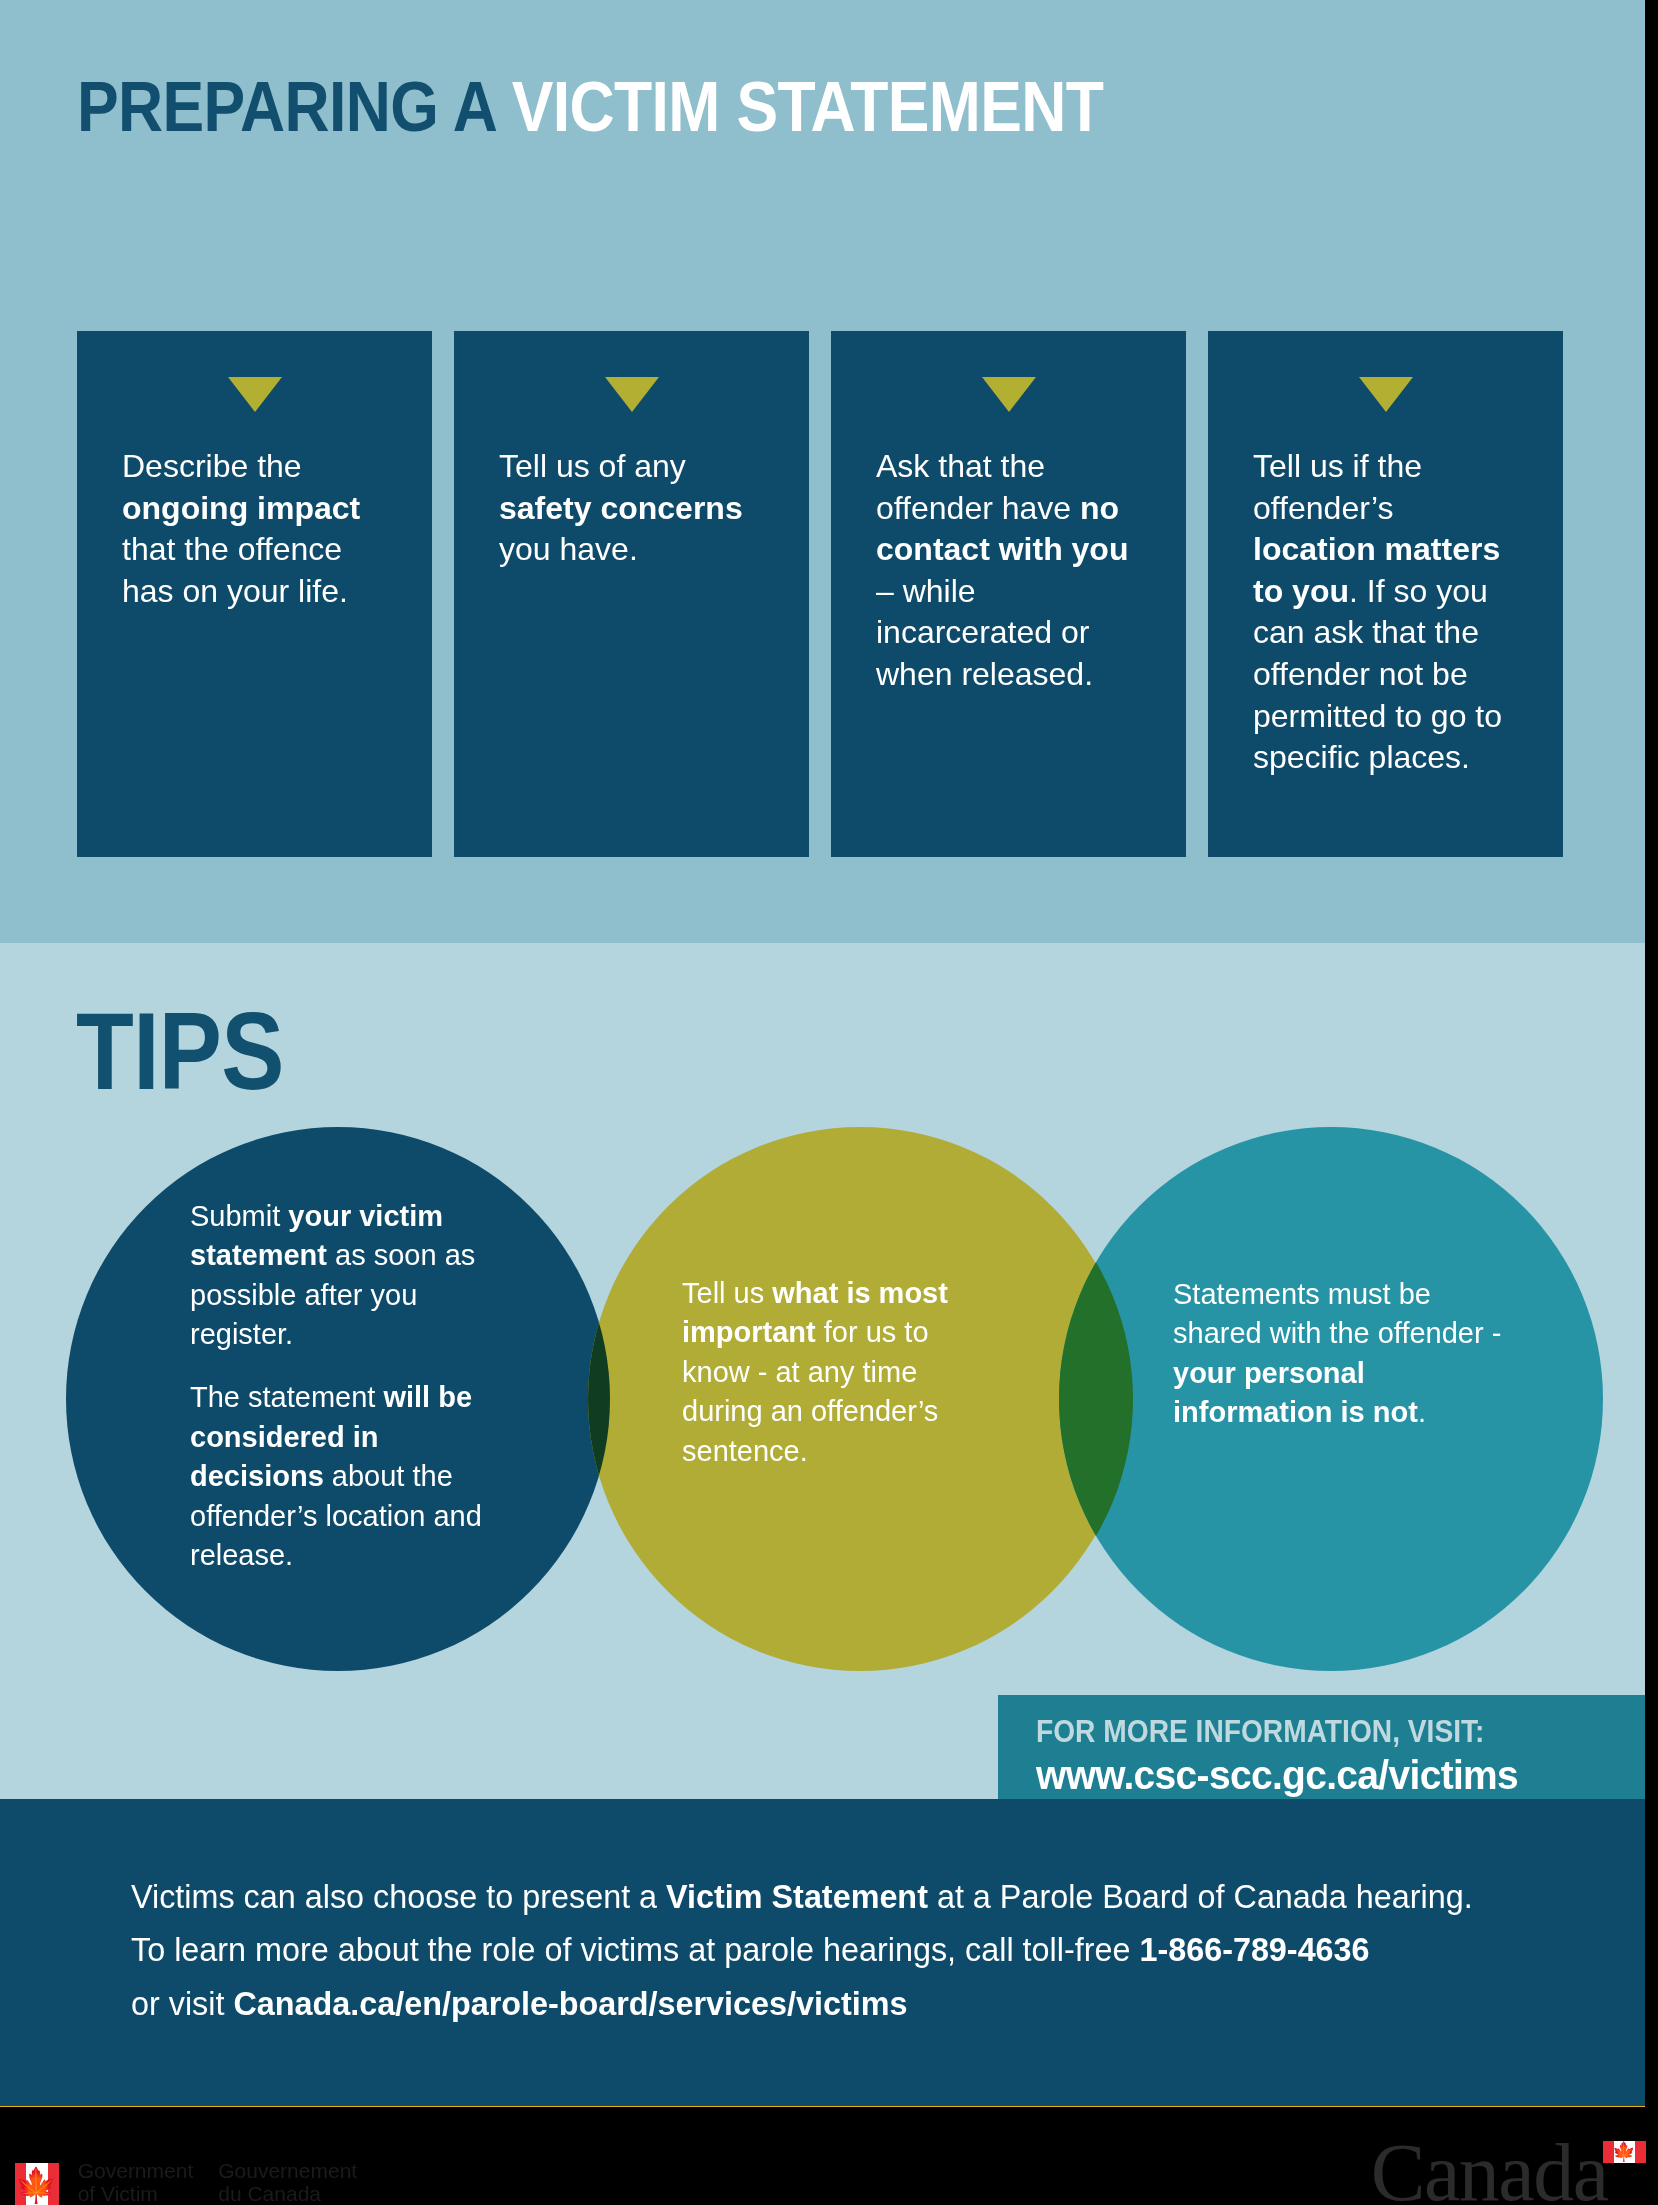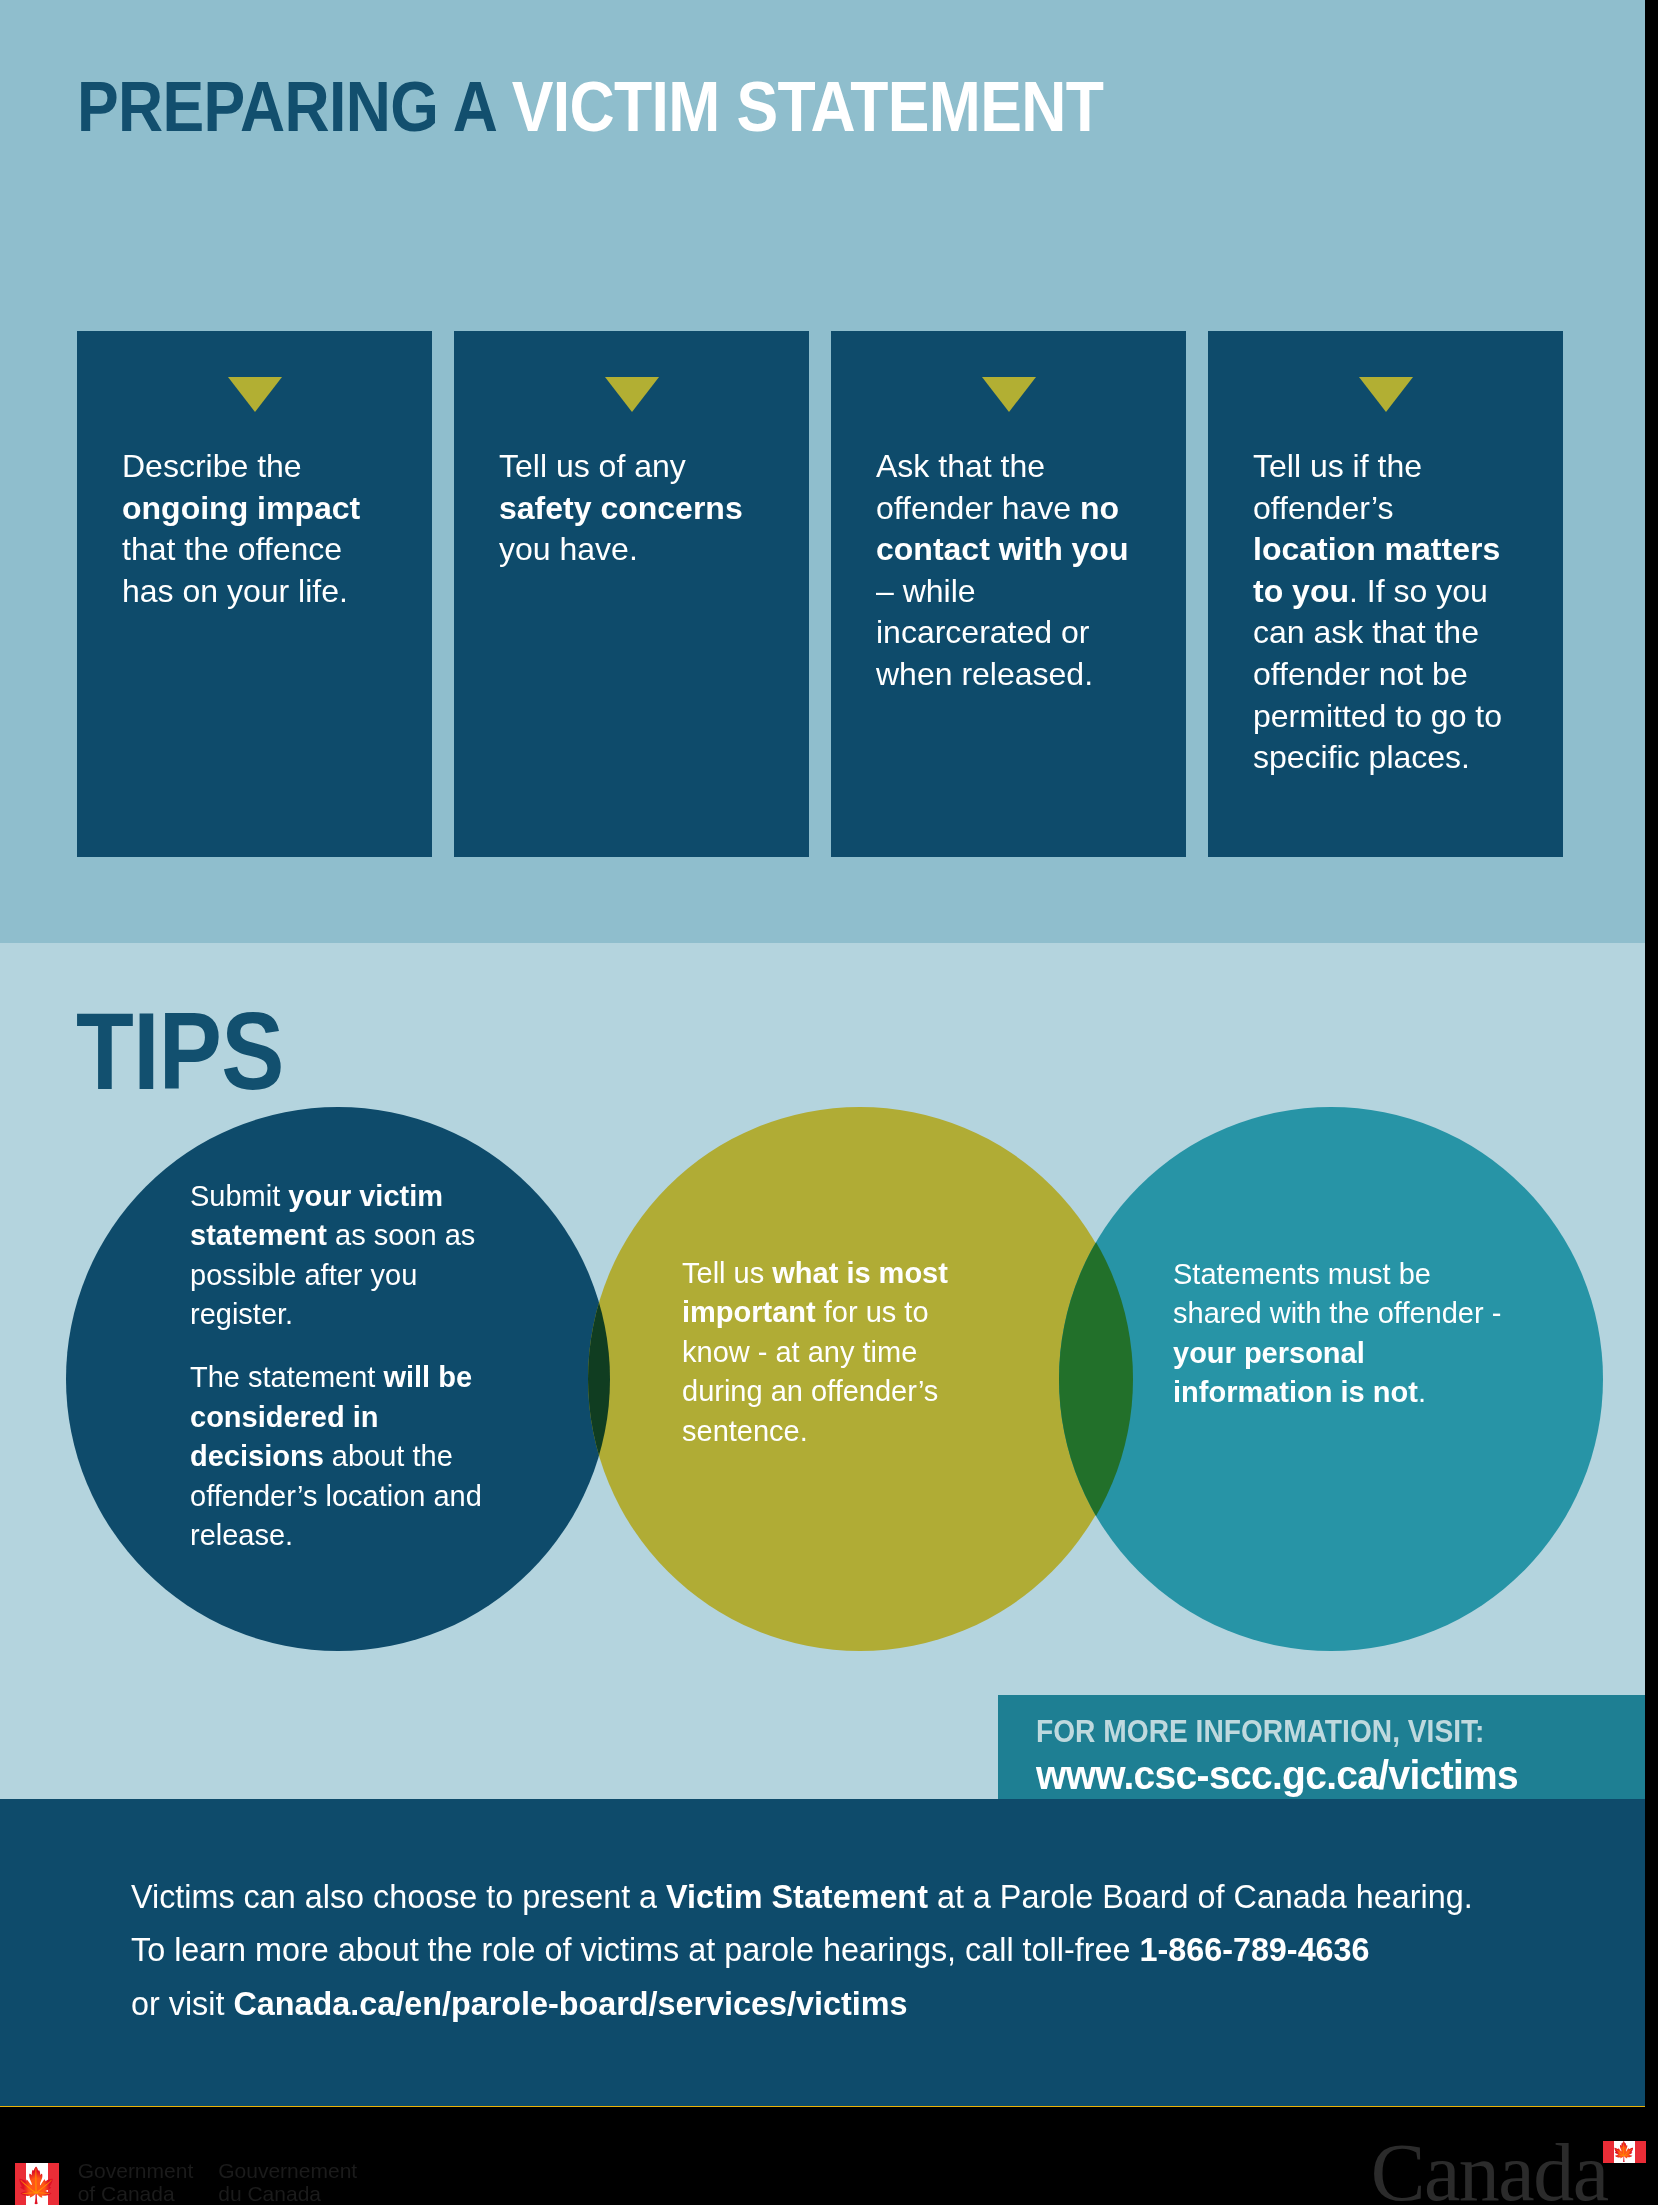--- a/index.html
+++ b/index.html
@@ -72,21 +72,21 @@
     background:#B4D4DE;
   }
   .tips-title {
     position:absolute; left:76px; top:44px;
     font-family:"Liberation Sans Narrow","Liberation Sans", sans-serif;
     font-size:110px; font-weight:bold; color:#12506F;
     letter-spacing:-0.7px;
     transform:scaleX(0.86); transform-origin:left center;
   }
 
-  .venn { position:absolute; left:0; top:164px; width:1645px; height:559px; }
+  .venn { position:absolute; left:0; top:184px; width:1645px; height:559px; }
   .circle { position:absolute; border-radius:50%; }
   .c-blue  { left:66px;  top:0px; width:544px; height:544px; background:#0E4B6B; }
   .c-olive { left:588px; top:0px; width:544px; height:544px; background:#B0AC35; }
   .c-teal  { left:1059px;top:0px; width:544px; height:544px; background:#2794A6; }
   .lens {
     position:absolute; top:0; width:544px; height:544px;
     border-radius:50%;
   }
   .lens-1 { left:588px; background:#103D21;
     clip-path: circle(272px at -250px 272px); }
@@ -253,21 +253,21 @@
 
     <div class="goc-sig">
       <div class="flag-mini">
         <div class="bar l"></div>
         <div class="bar r"></div>
         <div class="leaf">🍁</div>
       </div>
       <div class="goc-words">
         <div>
           <span>Government</span>
-          <span>of Canada</span>
+          <span>of Victim</span>
         </div>
         <div>
           <span>Gouvernement</span>
           <span>du Canada</span>
         </div>
       </div>
     </div>
 
     <div class="wordmark">
       <div class="cword">Canada</div>

